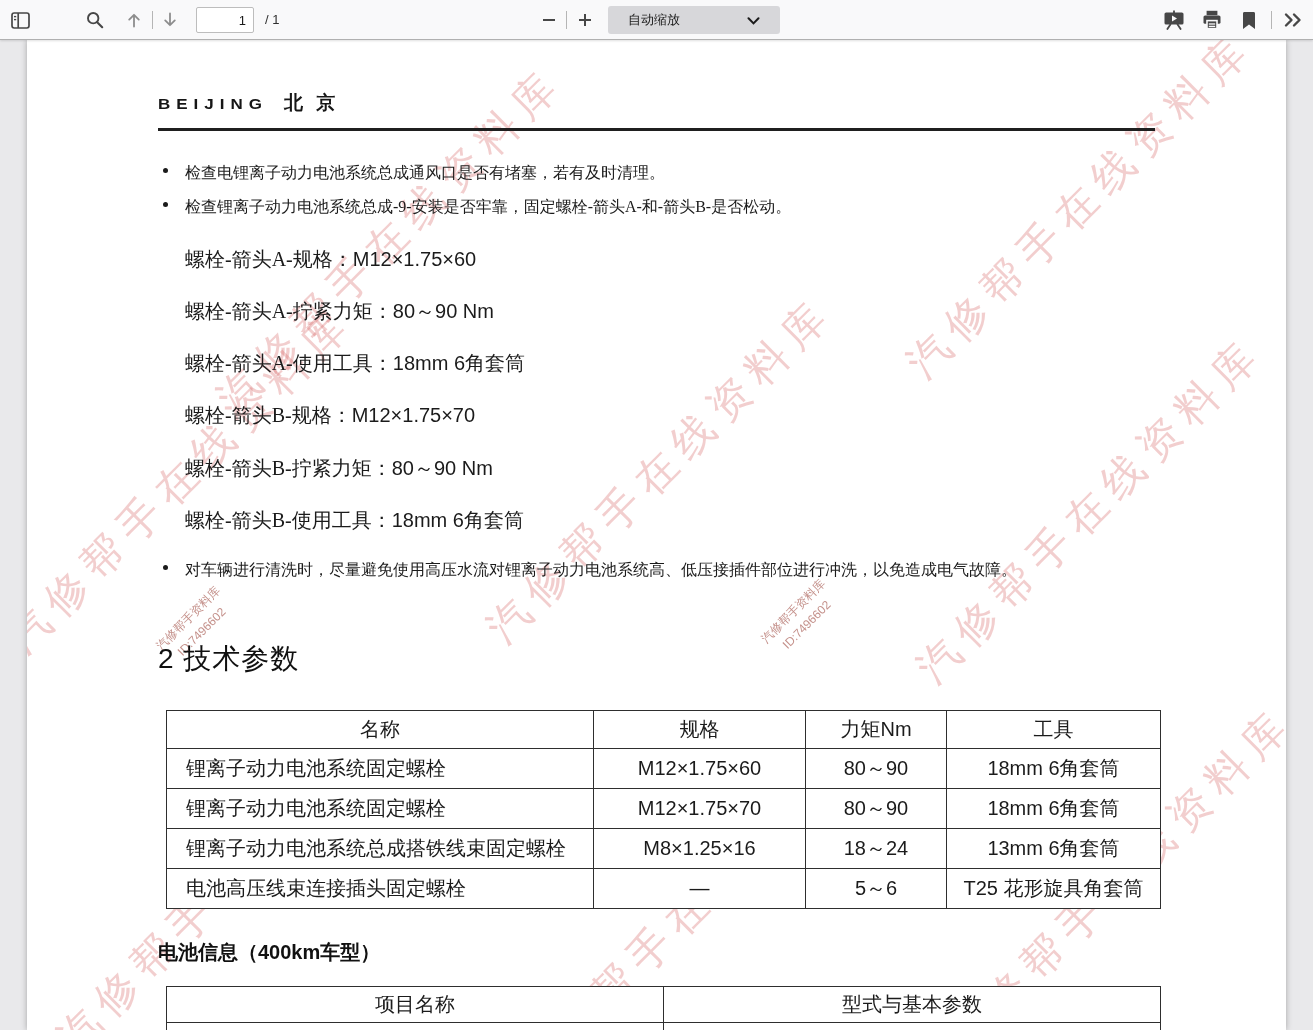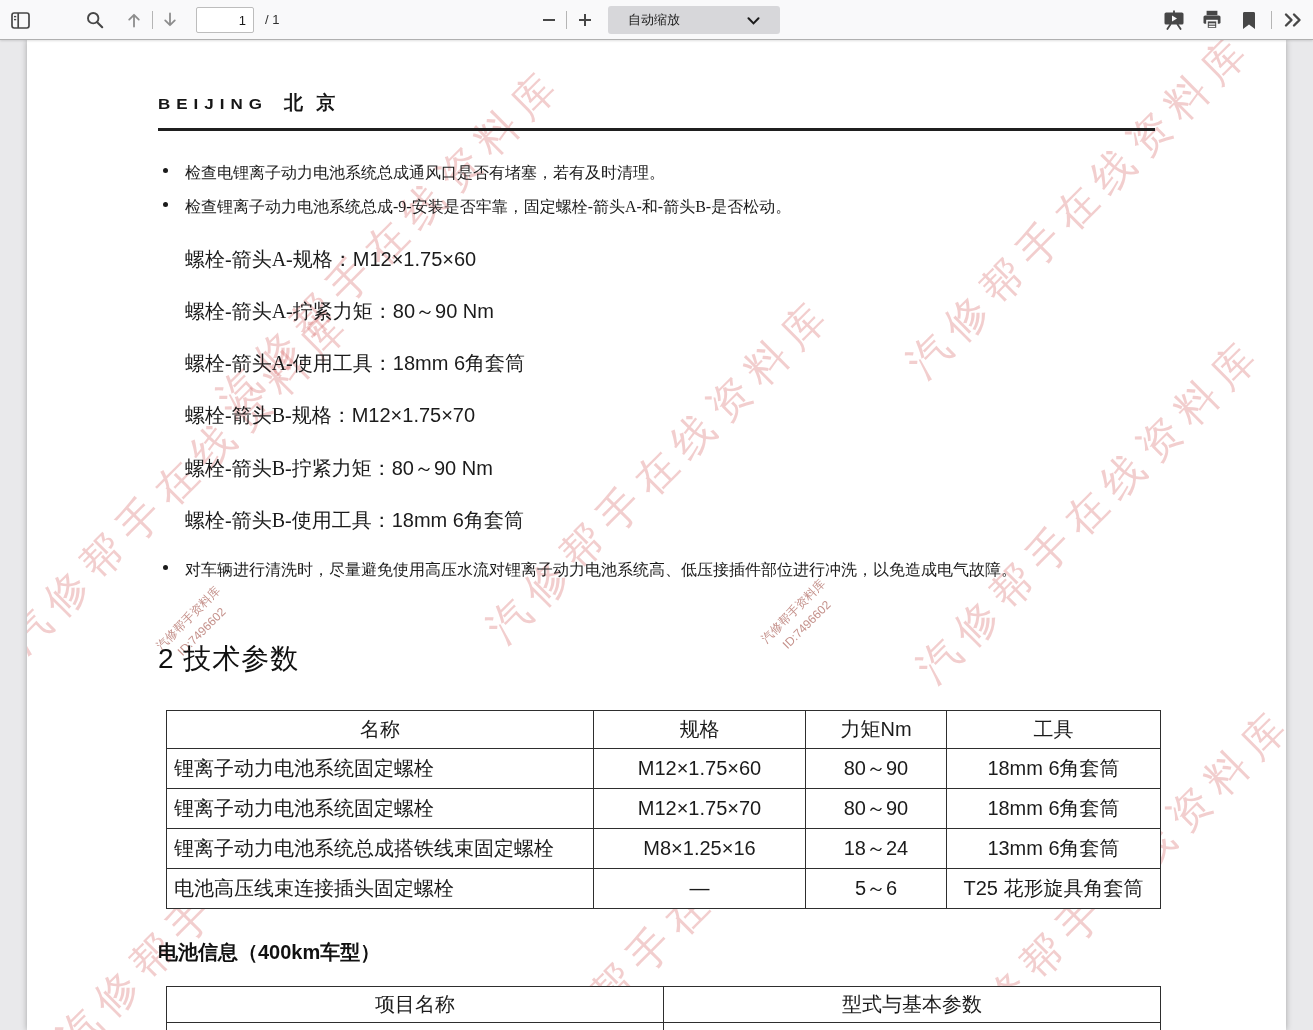--- a/index.html
+++ b/index.html
@@ -55,21 +55,21 @@
   .section-heading { position:absolute; left:131px; top:600px; font-size:28px; color:#101010;
                      letter-spacing:1px; }
 
   table { border-collapse:collapse; table-layout:fixed;margin-left:8px; }
   .dtable { position:absolute; left:131px; width:994px; background:#fff; }
   .dtable td, .dtable th { border:1.5px solid #2e2e2e; font-weight:normal; font-size:20px;
                            color:#1b1b1b; overflow:hidden; white-space:nowrap; }
   .dtable th { text-align:center; }
   .t1 { top:670px; }
   .t1 tr.hd { height:38px; } .t1 tr.bd { height:40px; }
-  .t1 td.c0 { text-align:left; padding-left:7px; font-family:"Liberation Serif",serif; }
+  .t1 td.c0 { text-align:left; padding-left:19px; font-family:"Liberation Serif",serif; }
   .t1 td.cc { text-align:center; }
   .t2 { top:946px; }
   .t2 tr.hd { height:36px; } .t2 tr.bd { height:70px; }
 
   .battery-heading { position:absolute; left:131px; top:899px; font-size:20px; font-weight:700; color:#111; }
 </style>
 </head>
 <body>
 
 <div class="viewer">

